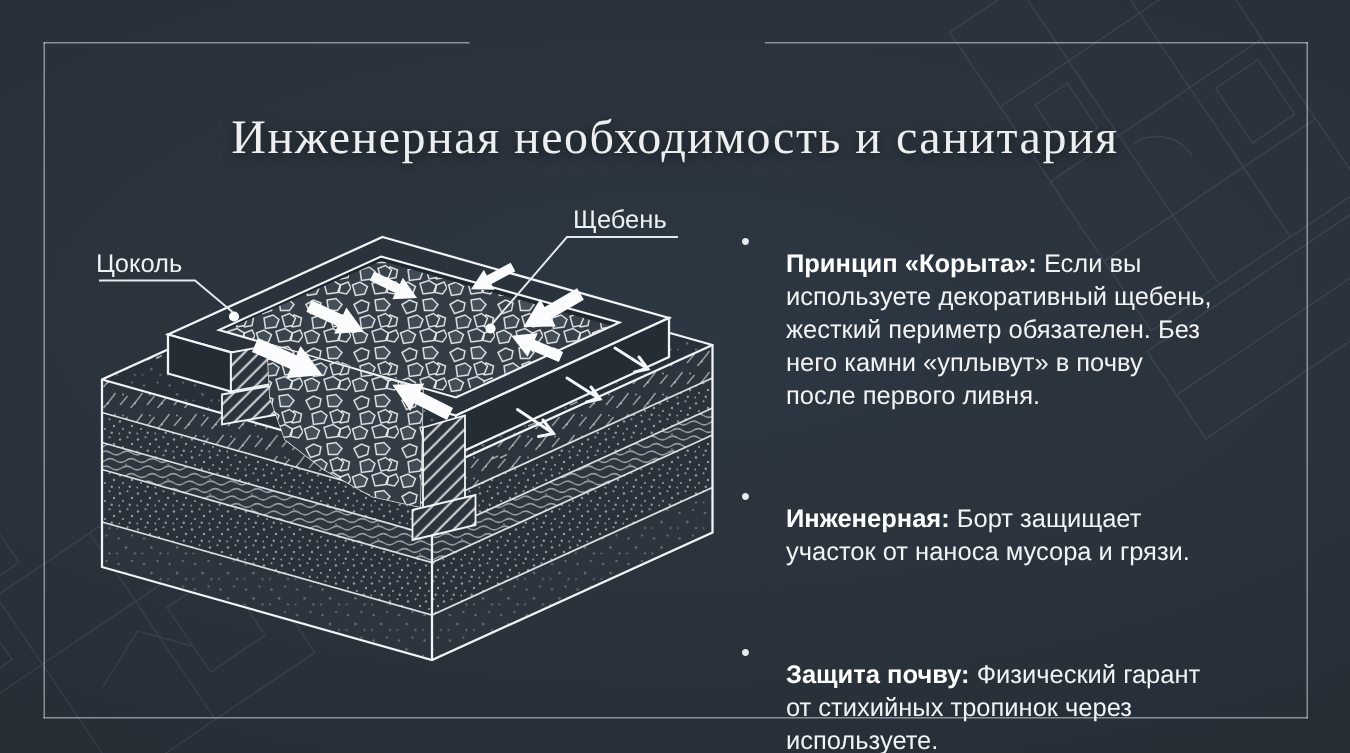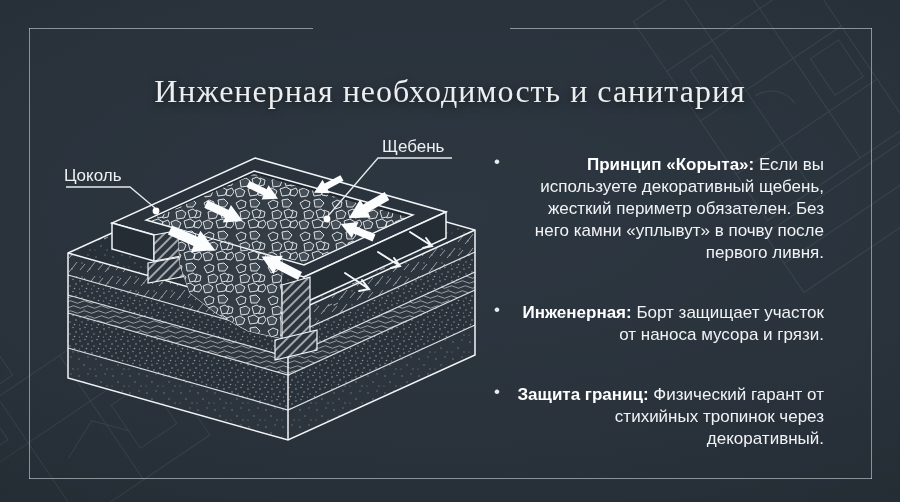--- a/index.html
+++ b/index.html
@@ -29,21 +29,21 @@
   }
   
   .bullets{
     position:absolute;left:494px;top:150px;width:334px;
     margin:0;padding:0;list-style:none;
     color:#f1f3f5;font-size:17px;line-height:22px;
   }
   .bullets li{display:flex;gap:9px;}
   .bullets li + li{margin-top:30px;}
   .bullet-marker{flex:0 0 auto;color:#e7ebee;transform:translateY(0.5px);}
-  .bullets p{margin:4px;text-align:right;}
+  .bullets p{margin:15px;}
   .bullets b{font-weight:700;color:#ffffff;}
   
   .diagram{position:absolute;left:42px;top:134px;width:446px;height:352px;}
   .decor{position:absolute;inset:0;pointer-events:none;}
   text.dlabel{
     font-family:"Liberation Sans","DejaVu Sans",sans-serif;
     font-size:17px;fill:#eef1f3;
   }
 </style>
 </head>
@@ -261,17 +261,17 @@
     <li>
       <span class="bullet-marker">•</span>
       <p><b>Принцип «Корыта»:</b> <span>Если вы используете декоративный щебень, жесткий периметр обязателен. Без него камни «уплывут» в почву после первого ливня.</span></p>
     </li>
     <li>
       <span class="bullet-marker">•</span>
       <p><b>Инженерная:</b> <span>Борт защищает участок от наноса мусора и грязи.</span></p>
     </li>
     <li>
       <span class="bullet-marker">•</span>
-      <p><b>Защита границ:</b> <span>Физический гарант от стихийных тропинок через декоративный.</span></p>
+      <p><b>Защита почву:</b> <span>Физический гарант от стихийных тропинок через используете.</span></p>
     </li>
   </ul>
 
 </div>
 
 </body></html>

